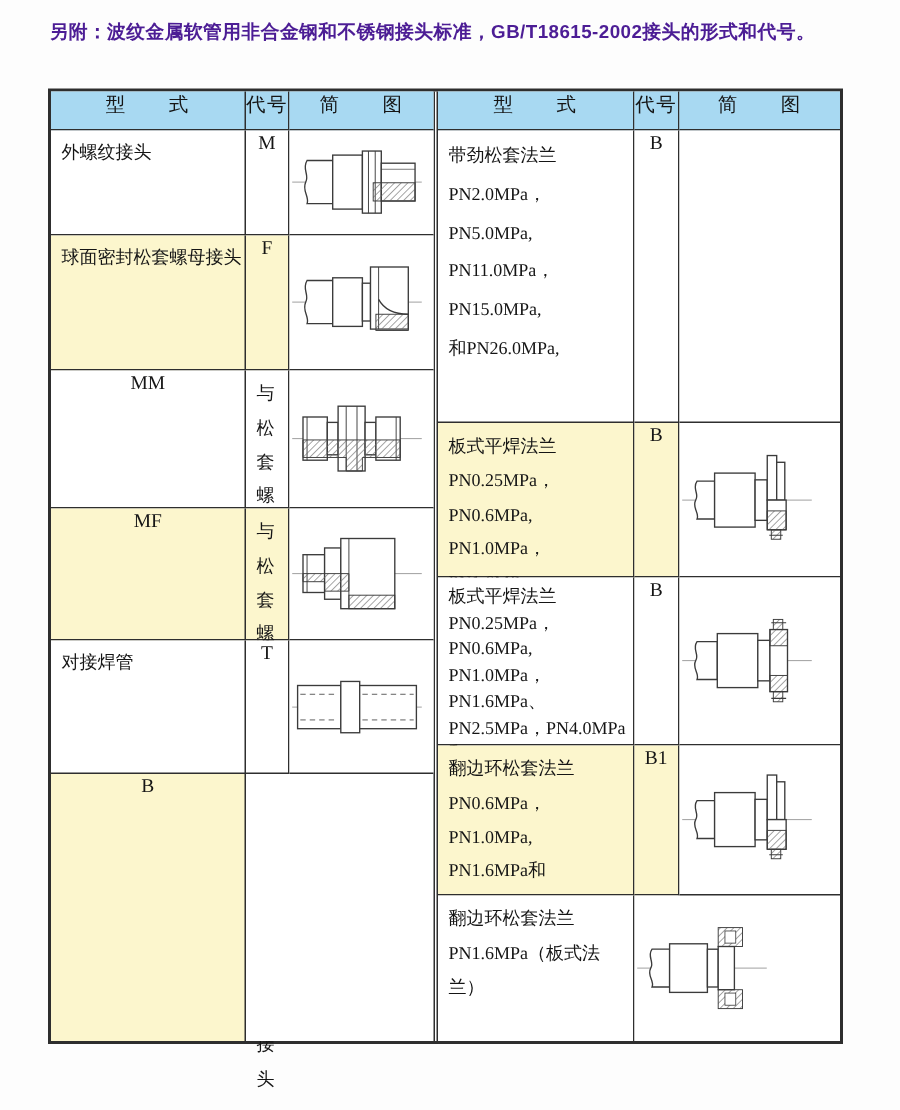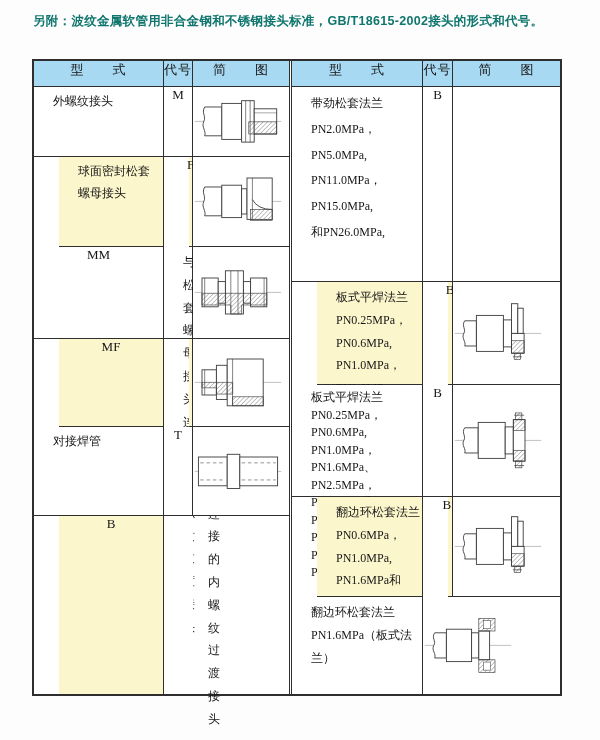--- a/index.html
+++ b/index.html
@@ -1,38 +1,38 @@
 <!DOCTYPE html>
 <html style="--header-bg: #a8d9f2; --highlight-bg: #fcf6cd; --border: #2e2e2e;"><head>
 <meta charset="utf-8">
 <style>
   html,body{margin:0;padding:0;background:#fdfdfd;}
   body{width:600px;height:740px;font-family:"Liberation Serif","DejaVu Serif",serif;color:#151515;overflow:hidden;}
   .page{position:relative;width:600px;height:740px;}
   .note{position:absolute;left:33px;top:13px;width:540px;
         font-family:"Liberation Sans","DejaVu Sans",sans-serif;
-        font-weight:700;font-size:12.5px;letter-spacing:.3px;color:#0f766e;}
+        font-weight:700;font-size:12.5px;letter-spacing:.3px;color:#4c1d95;}
   .tbl{position:absolute;left:32px;top:59px;display:flex;
        border:2px solid var(--border,#2e2e2e);background:#fff;}
   .half{display:grid;}
   .half.left{grid-template-columns:130px 29px 96px;
              grid-template-rows:26px 70px 90px 92px 88px 89px 178px;
              border-right:3px double var(--border,#2e2e2e);}
   .half.right{grid-template-columns:131px 30px 107px;
               grid-template-rows:26px 195px 103px 112px 100px 97px;}
   .cell{border-right:1px solid var(--border,#2e2e2e);
         border-bottom:1px solid var(--border,#2e2e2e);
         box-sizing:border-box;display:flex;align-items:flex-start;justify-content:center;
         background:#fff;min-width:0;min-height:0;}
   .cell.lastcol{border-right:none;}
   .cell.lastrow{border-bottom:none;}
   .hd{background:var(--header-bg,#a8d9f2);font-size:13px;letter-spacing:1px;}
-  .hl{background:var(--highlight-bg,#fcf6cd);margin-left:25px;}
+  .hl{background:var(--highlight-bg,#fcf6cd);}
   .t-cell{justify-content:flex-start;}
-  .t-text{white-space:pre-line;font-size:12px;line-height:1.8;padding:4px 2px 4px 19px;}
+  .t-text{white-space:pre-line;font-size:12px;line-height:1.8;padding:4px 2px 4px 7px;}
   .t-text.lh21{line-height:2.15;}
   .t-text.lh145{line-height:1.46;}
   .t-text.lh19{line-height:1.9;}
   .code{font-size:13px;}
   .diag{flex-direction:column;}
   .diag svg{width:90px;height:auto;display:block;}
   .stack{display:grid;padding:0;align-items:stretch;}
   .stack-l6{grid-template-rows:88px 1fr;}
   .stack-r1{grid-template-rows:85px 1fr;}
   .sub{display:flex;align-items:center;justify-content:center;min-height:0;}

